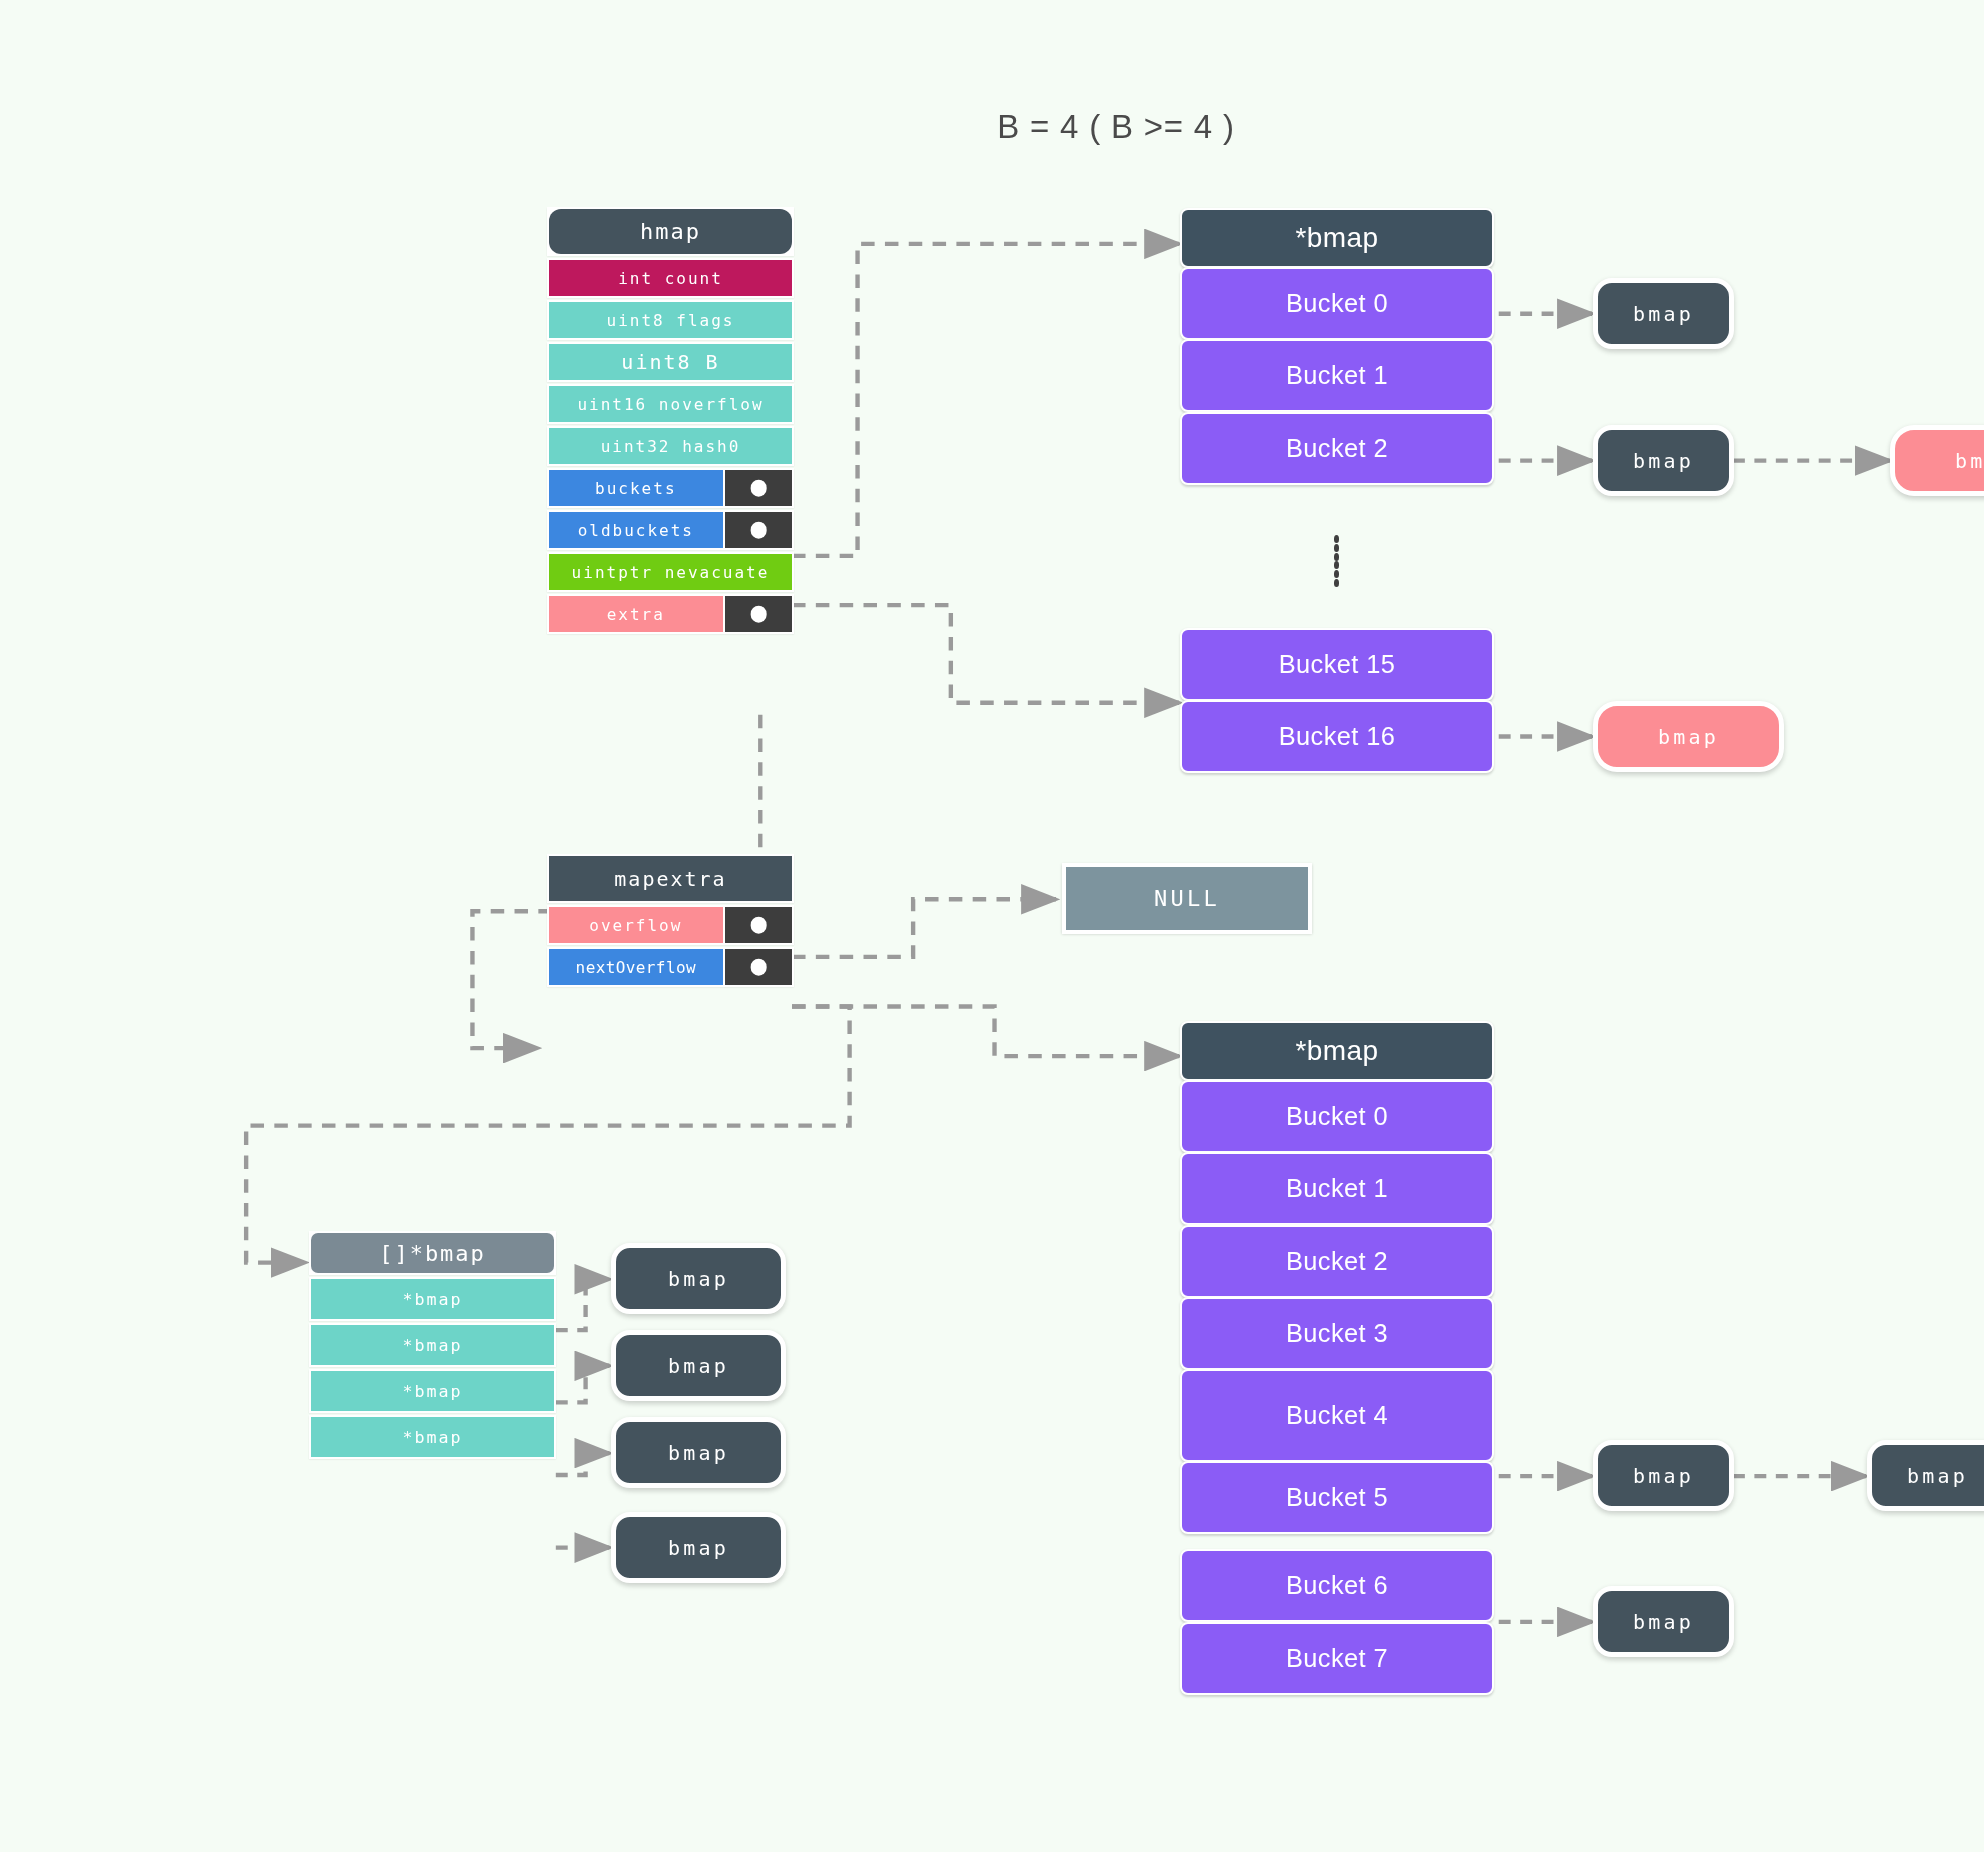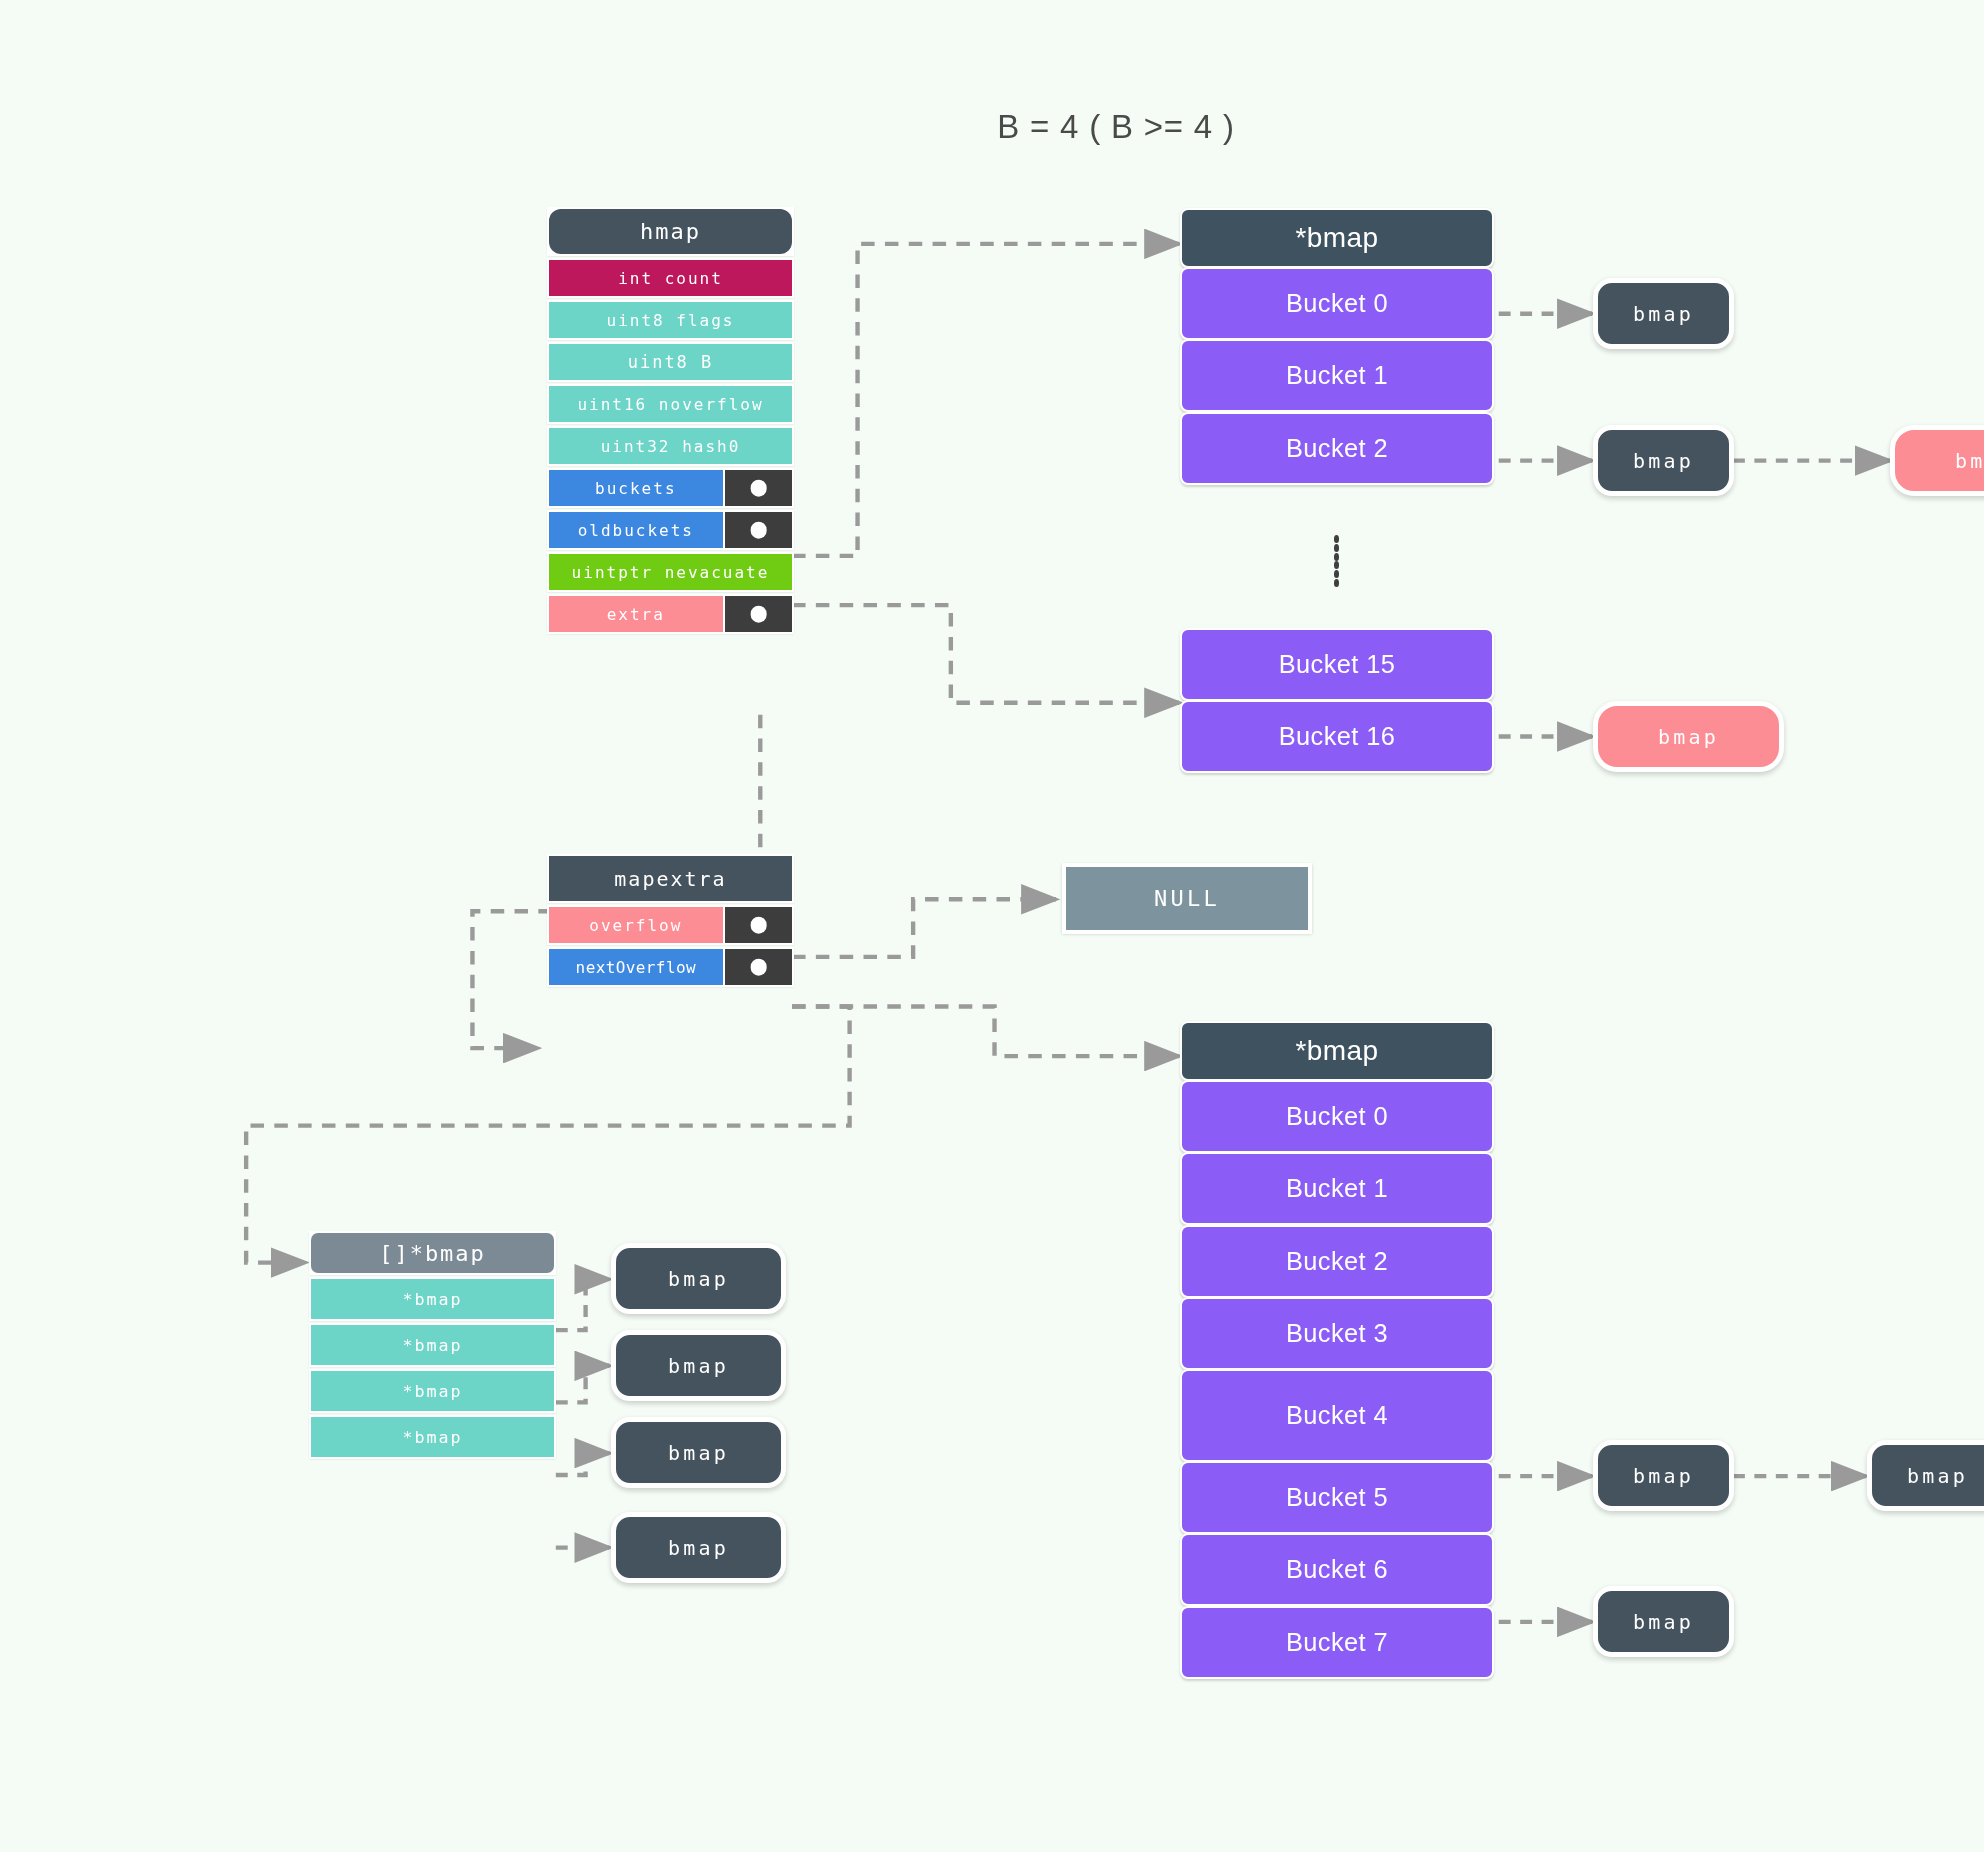--- a/index.html
+++ b/index.html
@@ -149,21 +149,21 @@
     <div class="srow" style="height:49px;">
       <div class="cellbox c-dark" style="font-size:22px;border-radius:12px;">hmap</div>
     </div>
     <div class="srow" style="height:40px;">
       <div class="cellbox c-yellow" style="font-size:16px;">int count</div>
     </div>
     <div class="srow" style="height:40px;">
       <div class="cellbox c-teal" style="font-size:16px;">uint8 flags</div>
     </div>
     <div class="srow" style="height:40px;">
-      <div class="cellbox c-teal" style="font-size:17px;">uint8 B</div>
+      <div class="cellbox c-teal" style="font-size:20px;">uint8 B</div>
     </div>
     <div class="srow" style="height:40px;">
       <div class="cellbox c-teal" style="font-size:16px;">uint16 noverflow</div>
     </div>
     <div class="srow" style="height:40px;">
       <div class="cellbox c-teal" style="font-size:16px;">uint32 hash0</div>
     </div>
     <div class="srow split" style="height:40px;">
       <div class="cellbox c-blue" style="font-size:16px;">buckets</div>
       <div class="ptrbox">
@@ -275,21 +275,21 @@
     </div>
     <div class="brow" style="height:73px;">
       <span>Bucket 3</span>
     </div>
     <div class="brow" style="height:93px;">
       <span>Bucket 4</span>
     </div>
     <div class="brow" style="height:73px;">
       <span>Bucket 5</span>
     </div>
-    <div class="brow" style="height:73px;">
+    <div class="brow" style="height:73px;margin-top:16px;">
       <span>Bucket 6</span>
     </div>
     <div class="brow" style="height:73px;">
       <span>Bucket 7</span>
     </div>
   </div>
 
   <div class="pill" style="left:1593px;top:278px;width:141px;height:71px;">
     <span>bmap</span>
   </div>

